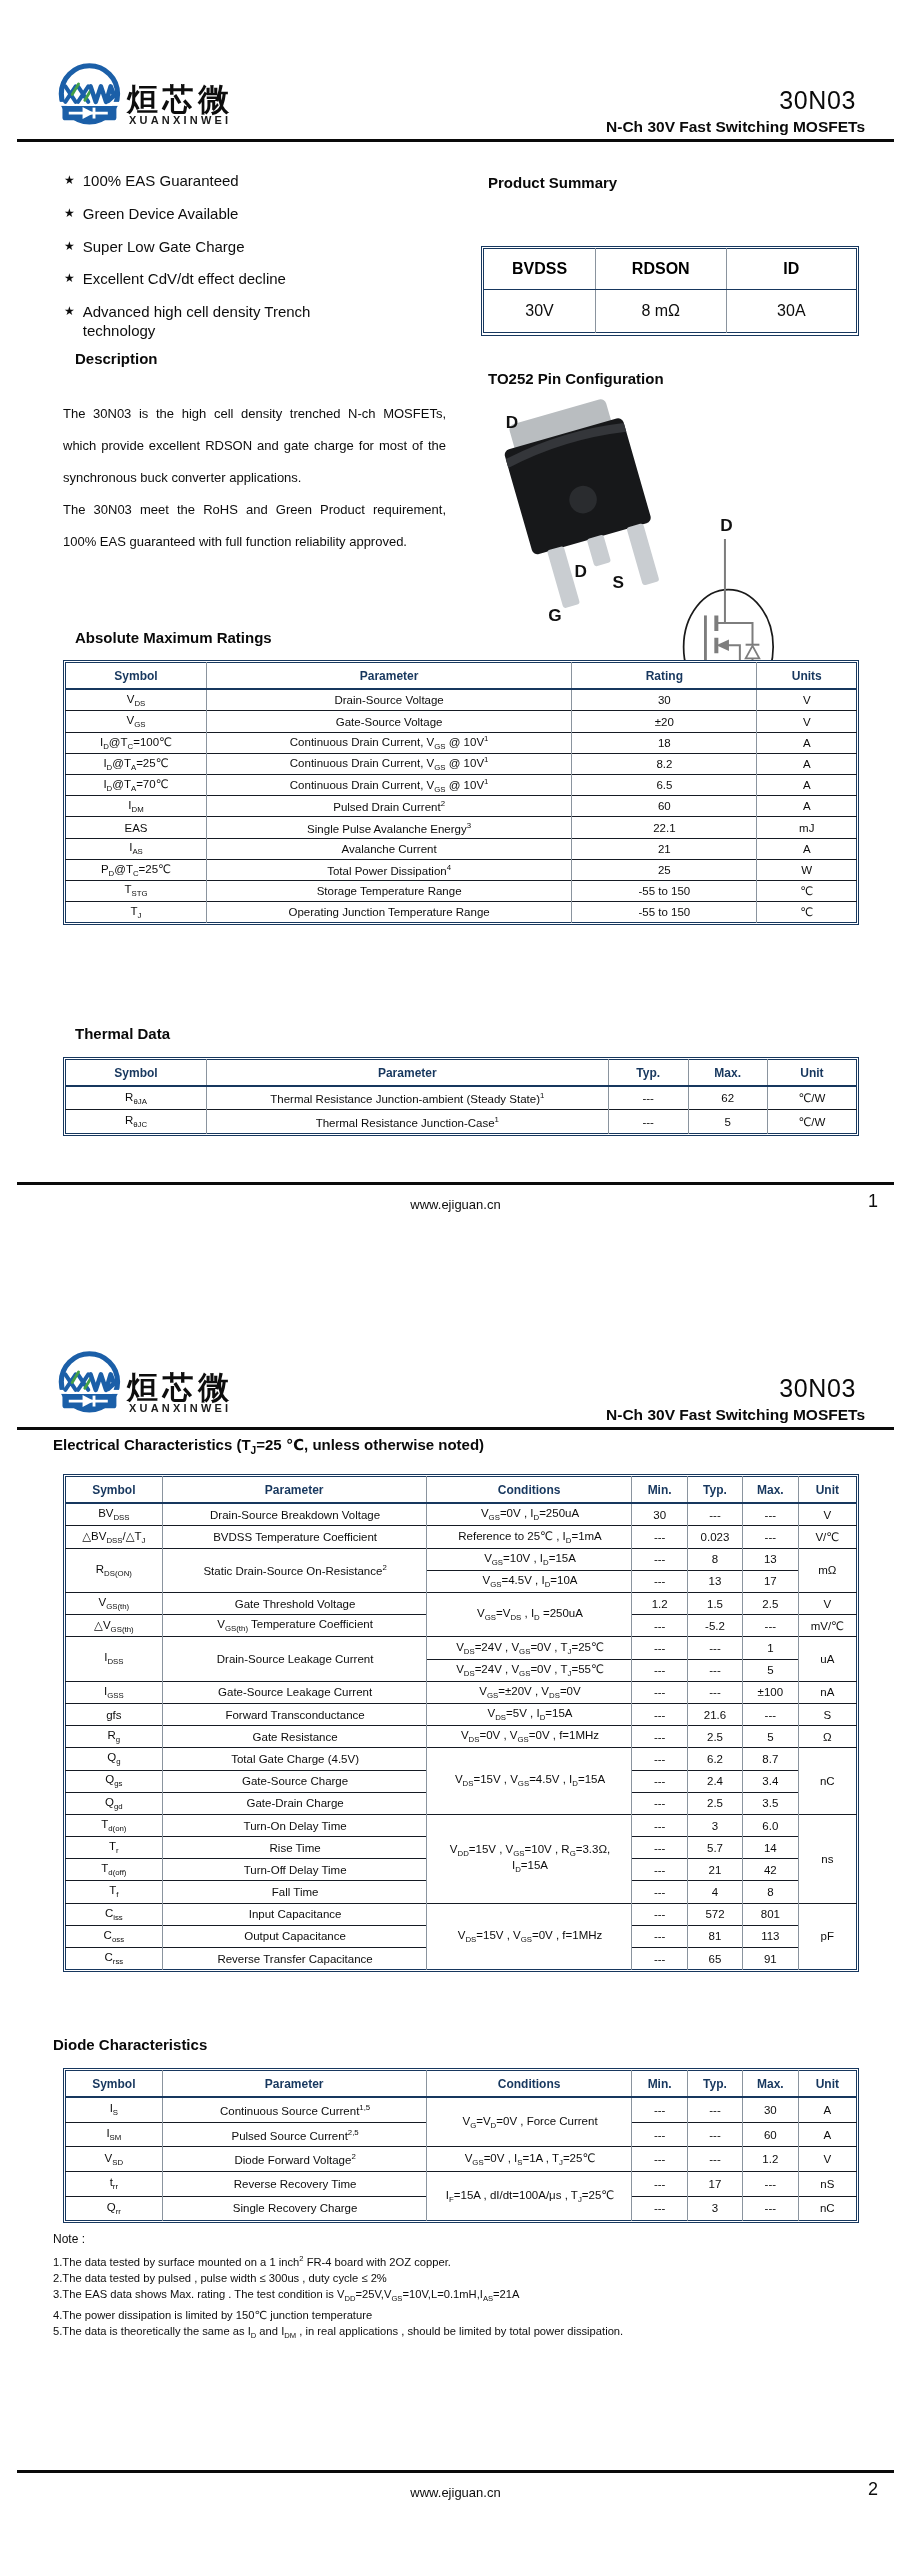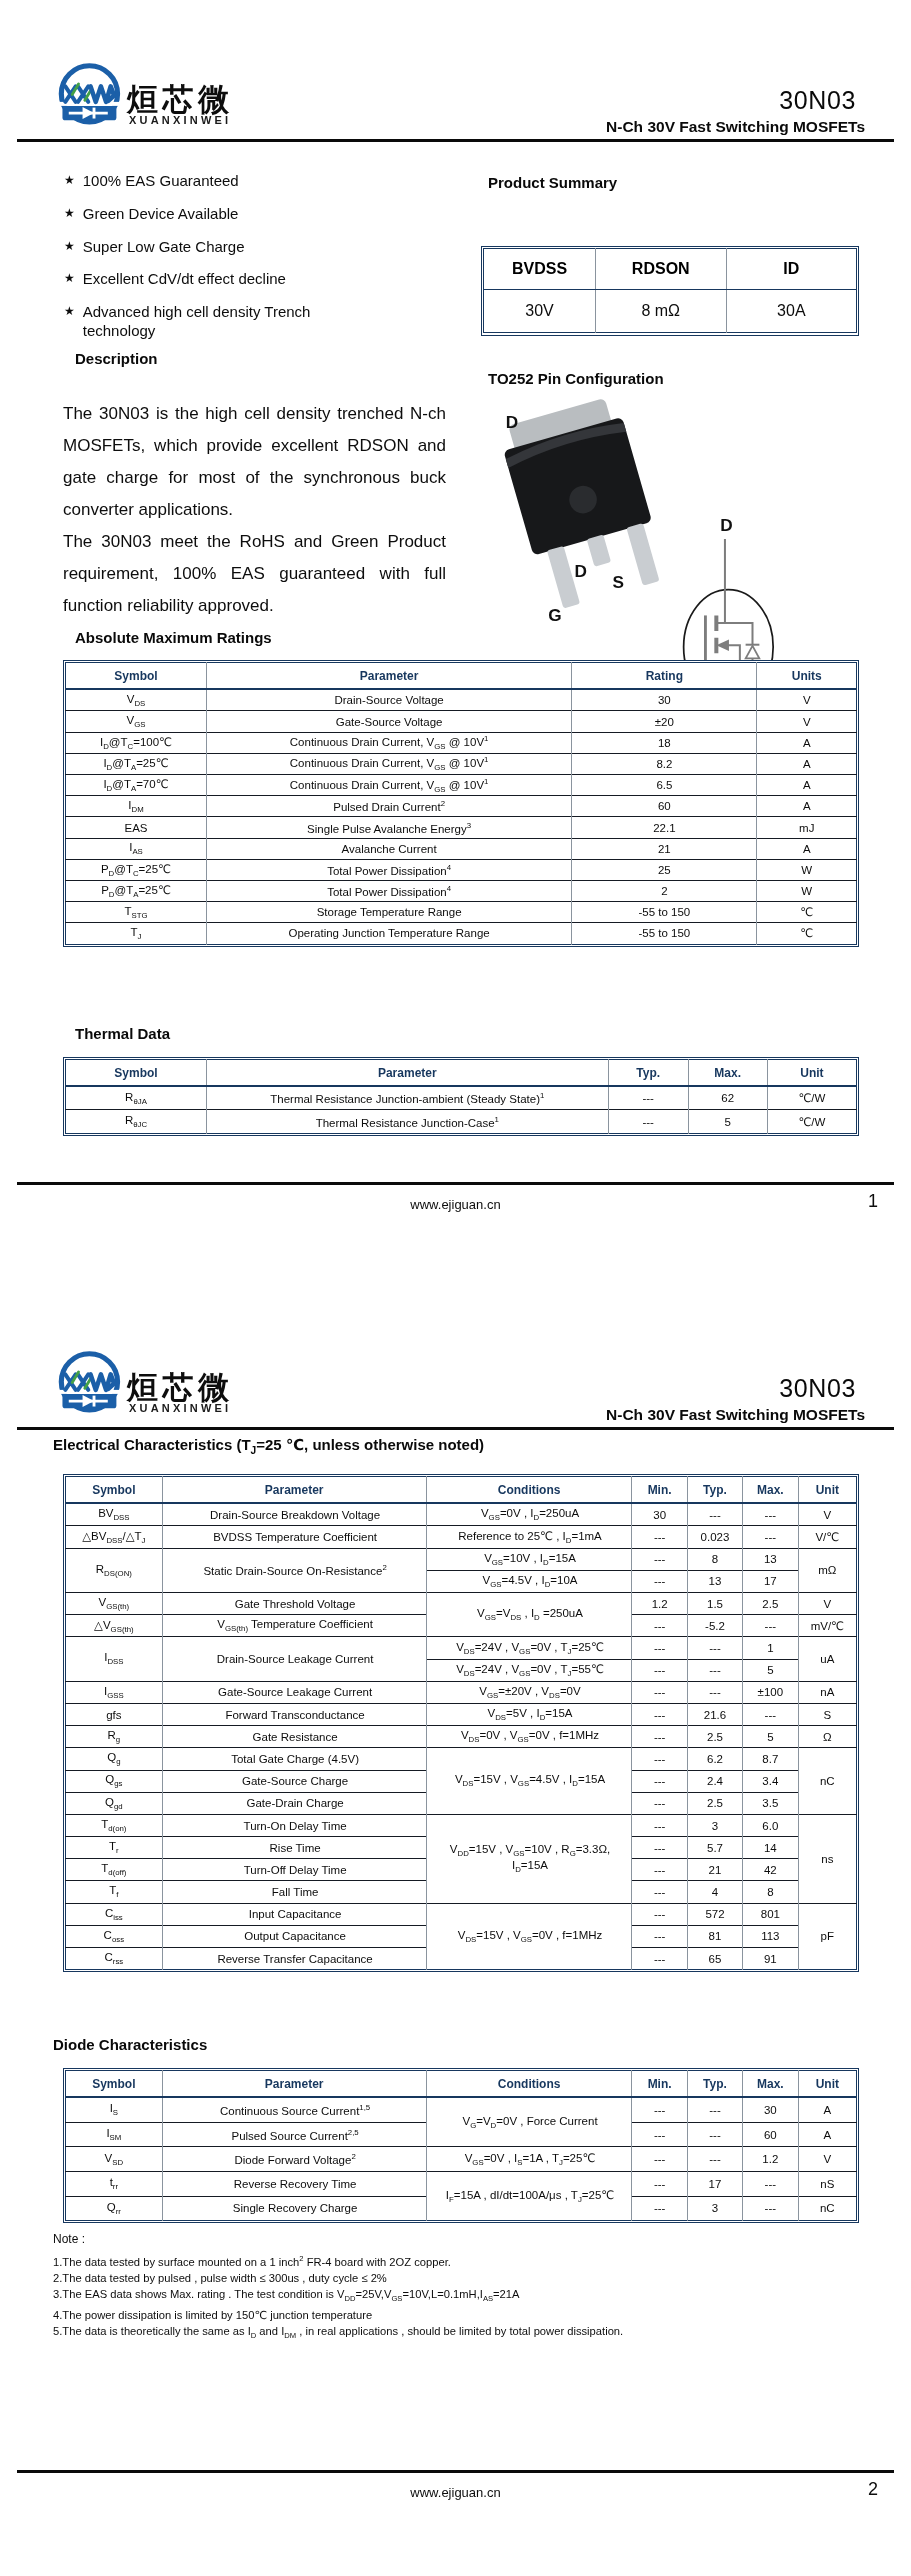--- a/index.html
+++ b/index.html
@@ -18,21 +18,21 @@
 
   
   .features{position:absolute;left:64px;top:171px;width:313px;}
   .feat{display:flex;gap:8px;margin-bottom:13.8px;font-size:15px;line-height:19px;color:#0d0d0d;}
   .feat .star{font-size:12px;line-height:19px;}
 
   
   .sec-title{position:absolute;font-size:15px;font-weight:700;color:#0a0a0a;white-space:nowrap;}
 
   
-  .desc{position:absolute;left:63px;top:398px;width:383px;font-size:17px;line-height:32px;text-align:justify;color:#0d0d0d;}
+  .desc{position:absolute;left:63px;top:398px;width:383px;font-size:13px;line-height:32px;text-align:justify;color:#0d0d0d;}
   .desc p{margin:0;}
 
   
   .twrap{position:absolute;border:1.7px solid #17375E;padding:1.1px;background:#fff;}
   .dtable{border-collapse:collapse;table-layout:fixed;width:100%;border:0.9px solid #17375E;}
   .dtable th{border-bottom:2.3px double #17375E;border-left:0.6px solid #8a949e;border-right:0.6px solid #8a949e;
              color:#17375E;font-weight:700;font-size:12px;text-align:center;padding:1.1px 2.3px;height:23px;}
   .dtable td{border-top:1.1px solid #151a23;border-left:0.6px solid #8a949e;border-right:0.6px solid #8a949e;
              font-size:11.5px;text-align:center;vertical-align:middle;padding:0.6px 3.4px;color:#0c0c0c;overflow:hidden;}
   .dtable th:first-child,.dtable td:first-child{border-left:none;}
@@ -255,26 +255,20 @@
               <td class="c2">21</td>
               <td class="c3">A</td>
             </tr>
             <tr>
               <td class="c0">P<sub>D</sub>@T<sub>C</sub>=25℃</td>
               <td class="c1">Total Power Dissipation<sup>4</sup></td>
               <td class="c2">25</td>
               <td class="c3">W</td>
             </tr>
             <tr>
-              <td class="c0">P<sub>D</sub>@T<sub>A</sub>=25℃</td>
-              <td class="c1">Total Power Dissipation<sup>4</sup></td>
-              <td class="c2">2</td>
-              <td class="c3">W</td>
-            </tr>
-            <tr>
               <td class="c0">T<sub>STG</sub></td>
               <td class="c1">Storage Temperature Range</td>
               <td class="c2">-55 to 150</td>
               <td class="c3">℃</td>
             </tr>
             <tr>
               <td class="c0">T<sub>J</sub></td>
               <td class="c1">Operating Junction Temperature Range</td>
               <td class="c2">-55 to 150</td>
               <td class="c3">℃</td>

